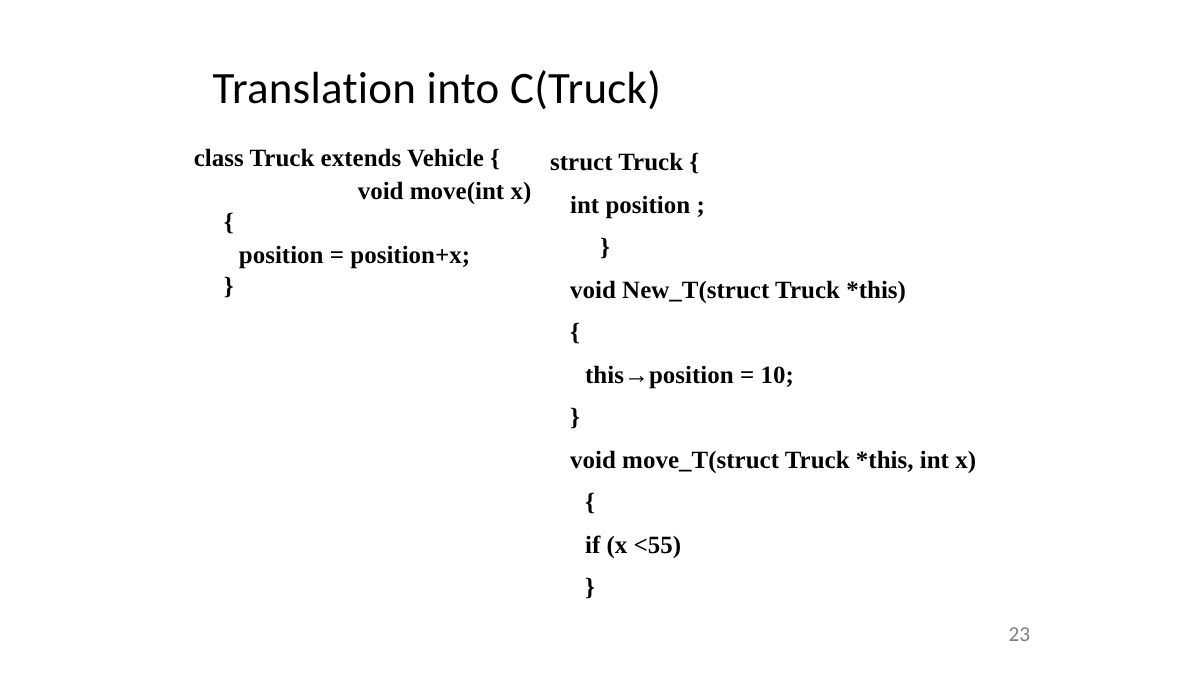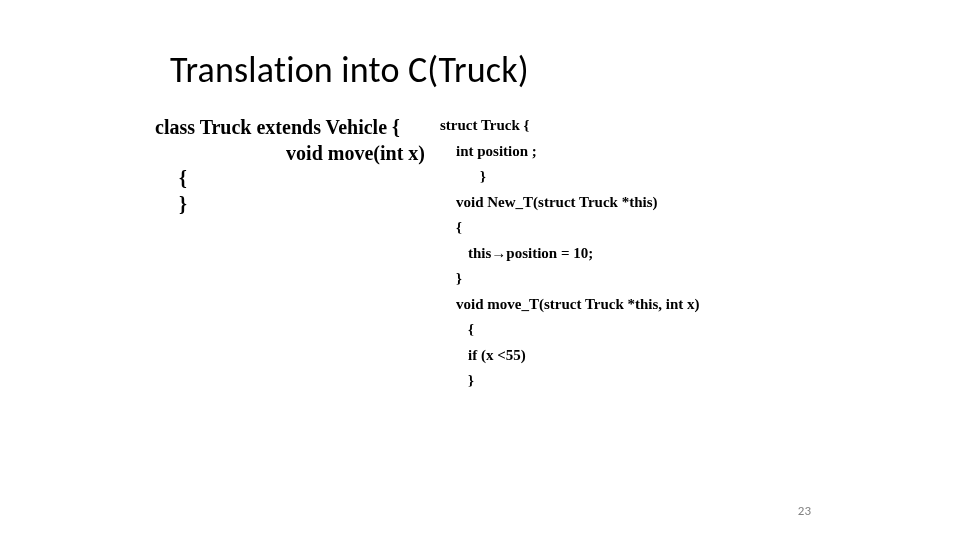--- a/index.html
+++ b/index.html
@@ -36,31 +36,31 @@
     font-size: 20px;
     line-height: 1.28;
     font-weight: bold;
     font-family: "Times New Roman", Times, serif;
   }
   .col-right {
     position: absolute;
     left: 440px;
     top: 113px;
     width: 420px;
-    font-size: 15px;
+    font-size: 20px;
     line-height: 1.7;
     font-weight: bold;
     font-family: "Times New Roman", Times, serif;
   }
   .page-num {
     position: absolute;
-    right: 41px;
+    right: 28px;
     bottom: 22px;
     font-family: Calibri, "Segoe UI", Arial, sans-serif;
-    font-size: 13px;
+    font-size: 17px;
     color: #808080;
   }
   .ind1 { padding-left: 12px; display: block; text-align: right; }
   .ind2 { padding-left: 24px; display: block; }
   .ind3 { padding-left: 36px; display: block; }
   .r-ind1 { padding-left: 16px; display: block; }
   .r-ind2 { padding-left: 40px; display: block; }
   .r-ind3 { padding-left: 28px; display: block; }
   .r-ind4 { padding-left: 48px; display: block; }
 </style>
@@ -68,20 +68,21 @@
 <body>
 
 <div class="slide">
 
   <div class="title">Translation into C(Truck)</div>
 
   <div class="col-left">
     <span>class Truck extends Vehicle {</span>
     <span class="ind1">void move(int x)</span>
     <span class="ind2">{</span>
+    <span class="ind3">position = position+x;</span>
     <span class="ind2">}</span>
   </div>
 
   <div class="col-right">
     <span>struct  Truck {</span>
     <span class="r-ind1">int position ;</span>
     <span class="r-ind2">}</span>
     <span class="r-ind1">void New_T(struct Truck *this)</span>
     <span class="r-ind1">{</span>
     <span class="r-ind3">this→position = 10;</span>

